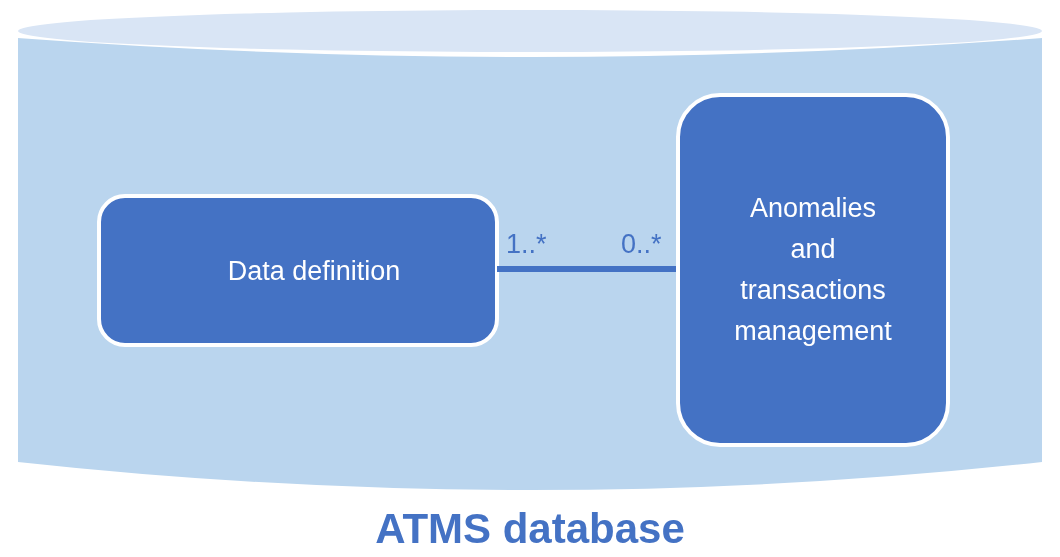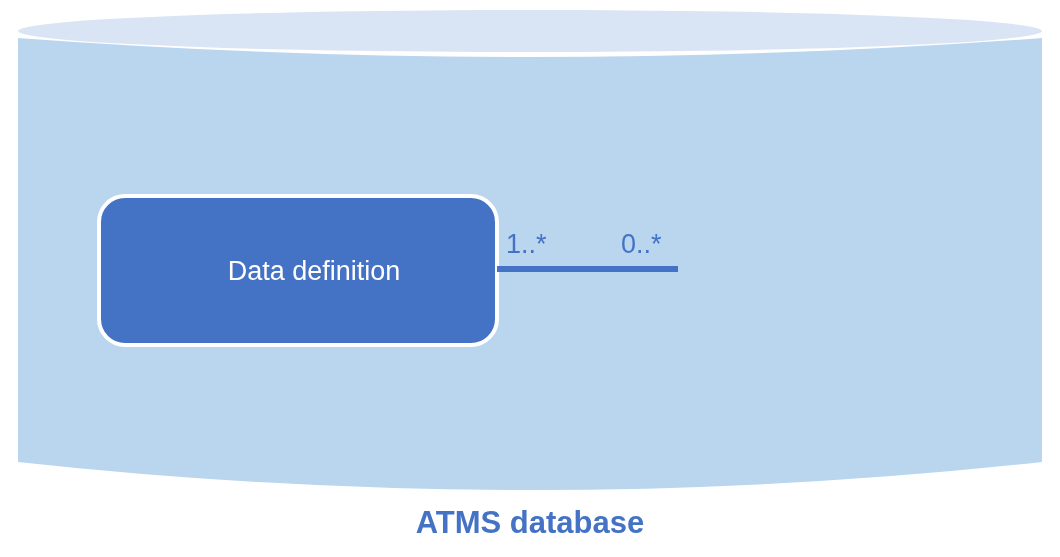--- a/index.html
+++ b/index.html
@@ -67,21 +67,21 @@
     font-size: 27px;
     color: var(--label-text);
   }
   .multiplicity-source { left: 506px; }
   .multiplicity-target { left: 621px; }
   .db-title {
     position: absolute;
     left: 0; top: 505px;
     width: 100%;
     text-align: center;
-    font-size: 31px;
+    font-size: 42px;
     font-weight: bold;
     color: var(--title-text);
   }
 </style>
 </head>
 <body>
 
 <div class="canvas">
 
   <svg class="cylinder-svg" viewBox="0 0 1060 557" xmlns="http://www.w3.org/2000/svg">
@@ -92,16 +92,22 @@
 
   <div class="node node-left">
     <div>Data definition</div>
   </div>
 
   <div class="association-line"></div>
 
   <span class="multiplicity multiplicity-source">1..*</span>
   <span class="multiplicity multiplicity-target">0..*</span>
 
+  <div class="node node-right">
+    <div>Anomalies</div>
+    <div>and</div>
+    <div>transactions</div>
+    <div>management</div>
+  </div>
 
   <div class="db-title">ATMS database</div>
 
 </div>
 
 </body></html>

